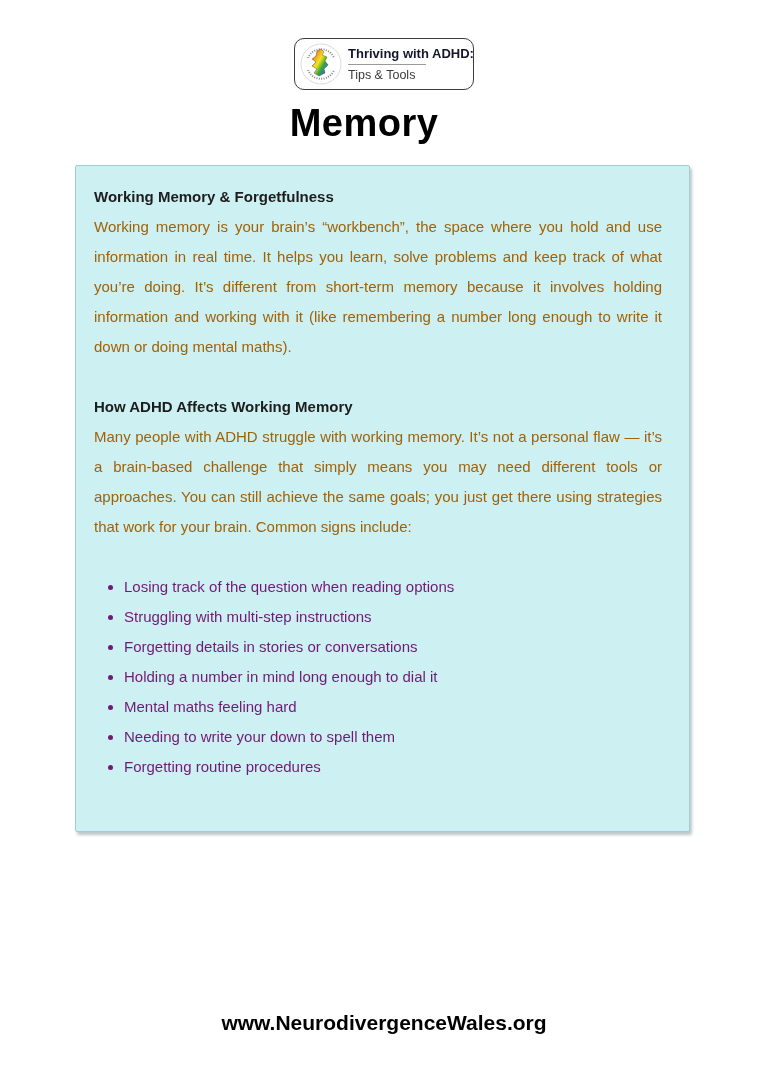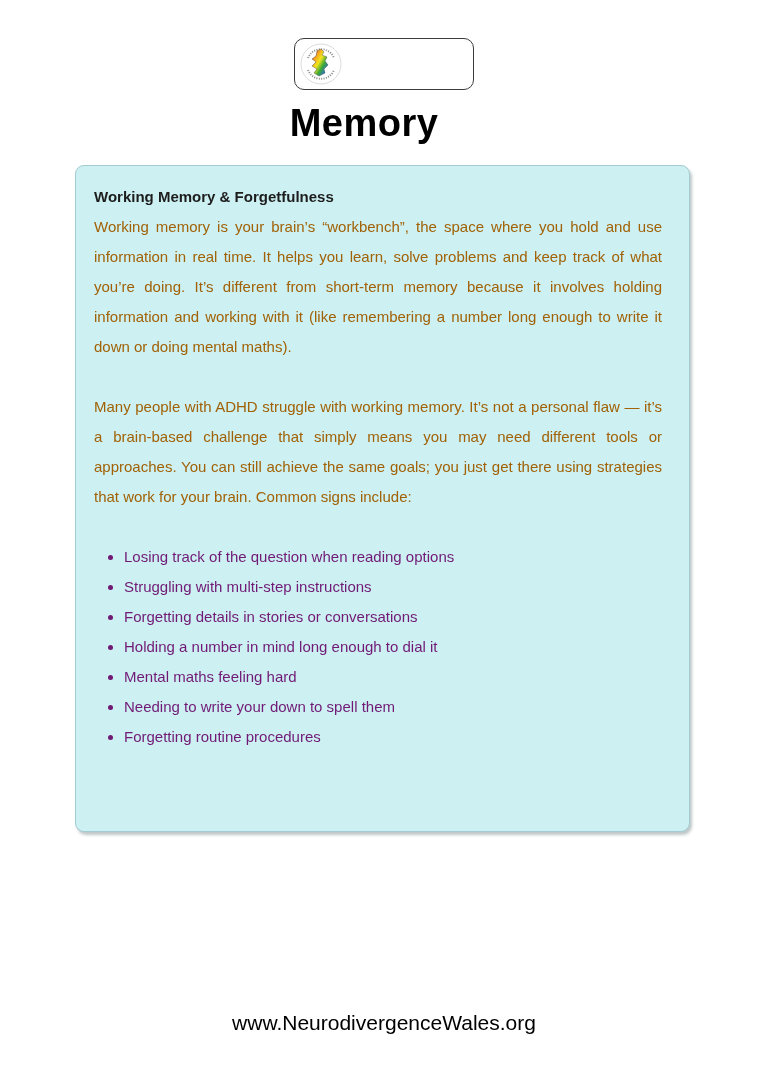--- a/index.html
+++ b/index.html
@@ -37,21 +37,21 @@
     letter-spacing:0.5px;
   }
 
   
   .card {
     position:absolute; top:165px; left:75px;
     width:615px; height:667px;
     box-sizing:border-box;
     background:var(--card-bg, #cdf0f2);
     border:1px solid #a3cbd1;
-    border-radius:9px;
+    border-radius:2px;
     box-shadow:2px 3px 3px rgba(110,130,135,0.45);
     padding:16px 27px 0 18px;
   }
   .section-heading {
     font-size:15px; font-weight:bold; color:#1d1d1d;
     line-height:30px;
   }
   .section-body {
     margin:0;
     font-size:15px; color:#a16207;
@@ -65,21 +65,21 @@
   }
   .bullet-list li {
     font-size:15px; color:#701a75;
     line-height:30px;
   }
 
   
   .footer {
     position:absolute; top:1008px; left:0; width:768px;
     text-align:center;
-    font-size:21px; font-weight:normal; color:#000000;
+    font-size:21px; font-weight:bold; color:#000000;
     line-height:30px;
   }
 </style>
 </head>
 <body>
 
 <div class="page">
 
   <div class="logo-box">
     <span class="logo-mark">
@@ -93,32 +93,38 @@
             <stop offset="0.85" stop-color="#2b6fd4"></stop>
             <stop offset="1" stop-color="#7b3bb5"></stop>
           </linearGradient>
         </defs>
         <circle cx="21" cy="21" r="20" fill="#ffffff" stroke="#dcdcdc" stroke-width="1"></circle>
         <path d="M8,15 A14,14 0 0 1 34,15" fill="none" stroke="#8a8a8a" stroke-width="2" stroke-dasharray="1,1.4"></path>
         <path d="M8,27 A14,14 0 0 0 34,27" fill="none" stroke="#8a8a8a" stroke-width="2" stroke-dasharray="1,1.4"></path>
         <path d="M17,8 L21,6 L24,9 L22,12 L27,14 L25,18 L28,22 L24,26 L25,30 L19,33 L14,30 L17,26 L12,23 L16,19 L12,16 L16,13 Z" fill="url(#rainbow)" stroke="#333" stroke-width="0.4"></path>
       </svg>
     </span>
+    <span class="logo-text">
+      <span class="logo-title">Thriving with ADHD:</span>
+      <span class="logo-divider"></span>
+      <span class="logo-subtitle">Tips &amp; Tools</span>
+    </span>
   </div>
 
   <h1 class="page-title">Memory</h1>
 
   <div class="card">
 
     <div class="section">
       <div class="section-heading">Working Memory &amp; Forgetfulness</div>
       <p class="section-body">Working memory is your brain’s “workbench”, the space where you hold and use information in real time. It helps you learn, solve problems and keep track of what you’re doing. It’s different from short-term memory because it involves holding information and working with it (like remembering a number long enough to write it down or doing mental maths).</p>
     </div>
 
     <div class="section section-2">
+      <div class="section-heading">How ADHD Affects Working Memory</div>
       <p class="section-body">Many people with ADHD struggle with working memory. It’s not a personal flaw — it’s a brain-based challenge that simply means you may need different tools or approaches. You can still achieve the same goals; you just get there using strategies that work for your brain. Common signs include:</p>
     </div>
 
     <ul class="bullet-list">
       <li>Losing track of the question when reading options</li>
       <li>Struggling with multi-step instructions</li>
       <li>Forgetting details in stories or conversations</li>
       <li>Holding a number in mind long enough to dial it</li>
       <li>Mental maths feeling hard</li>
       <li>Needing to write your down to spell them</li>

